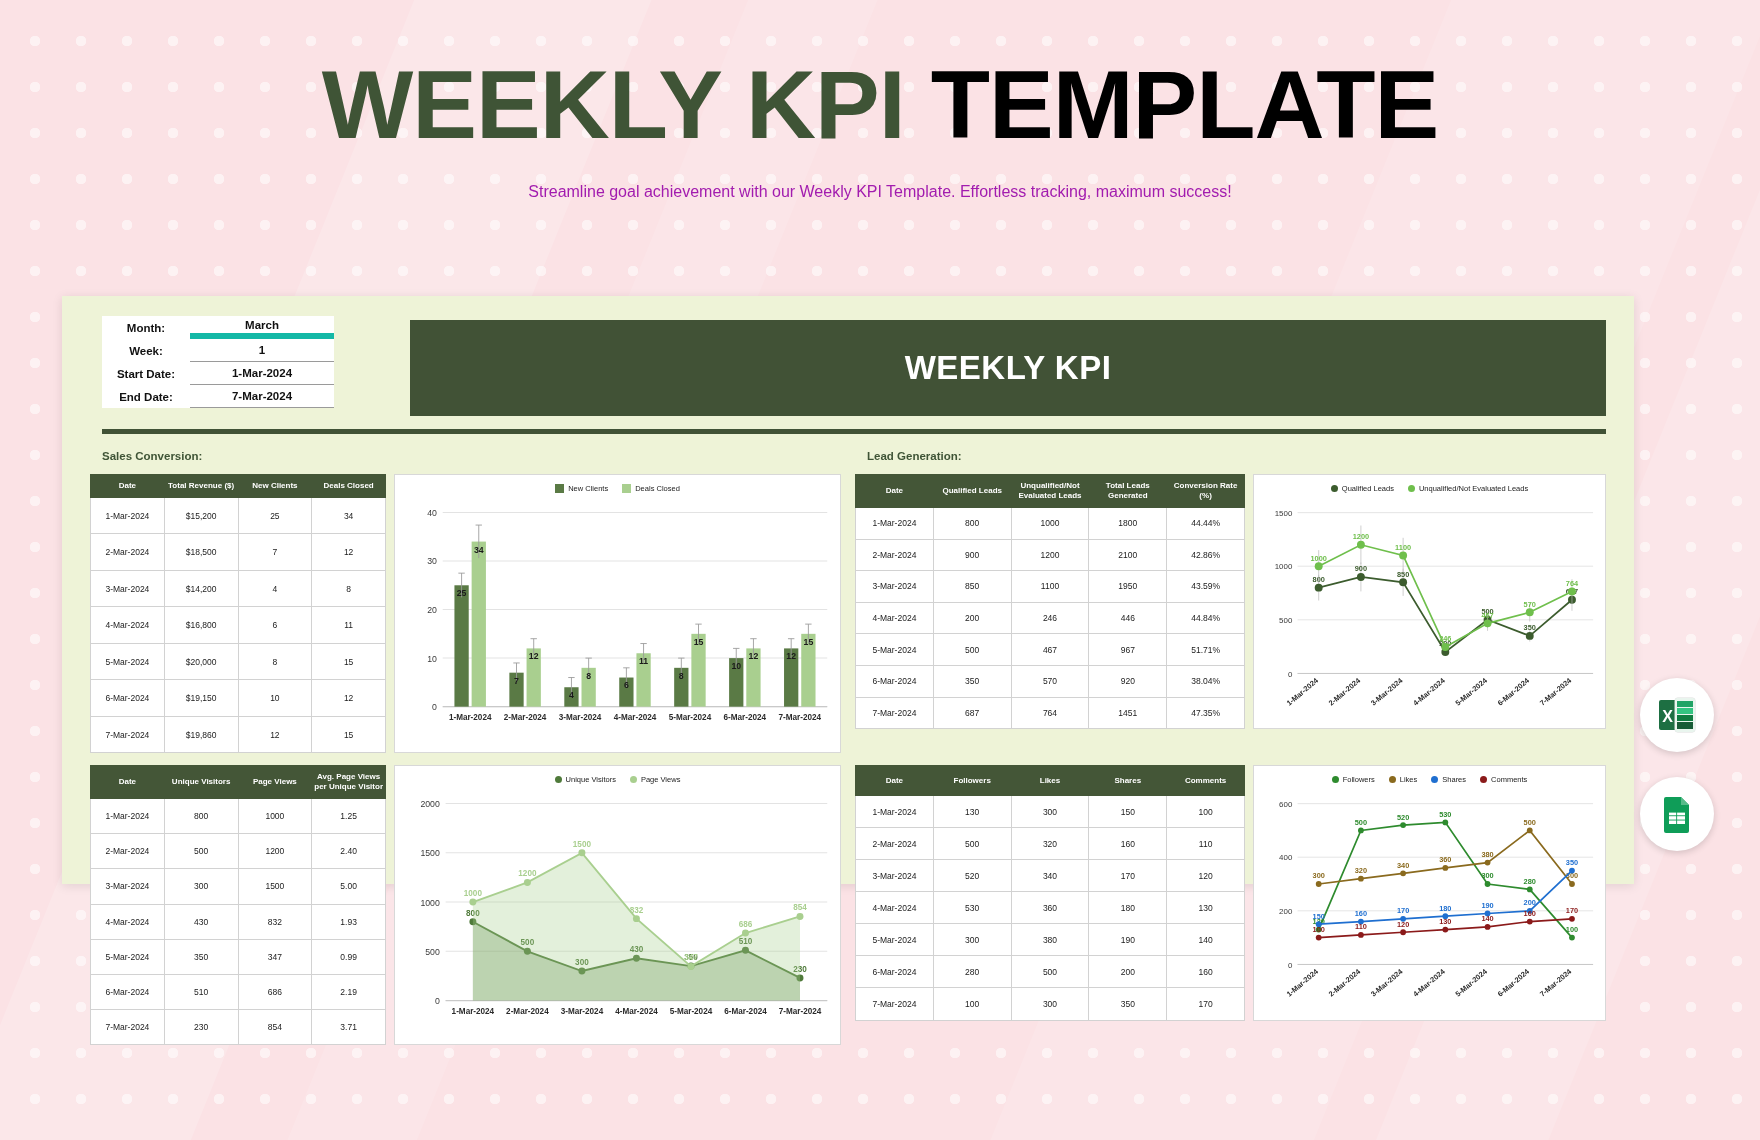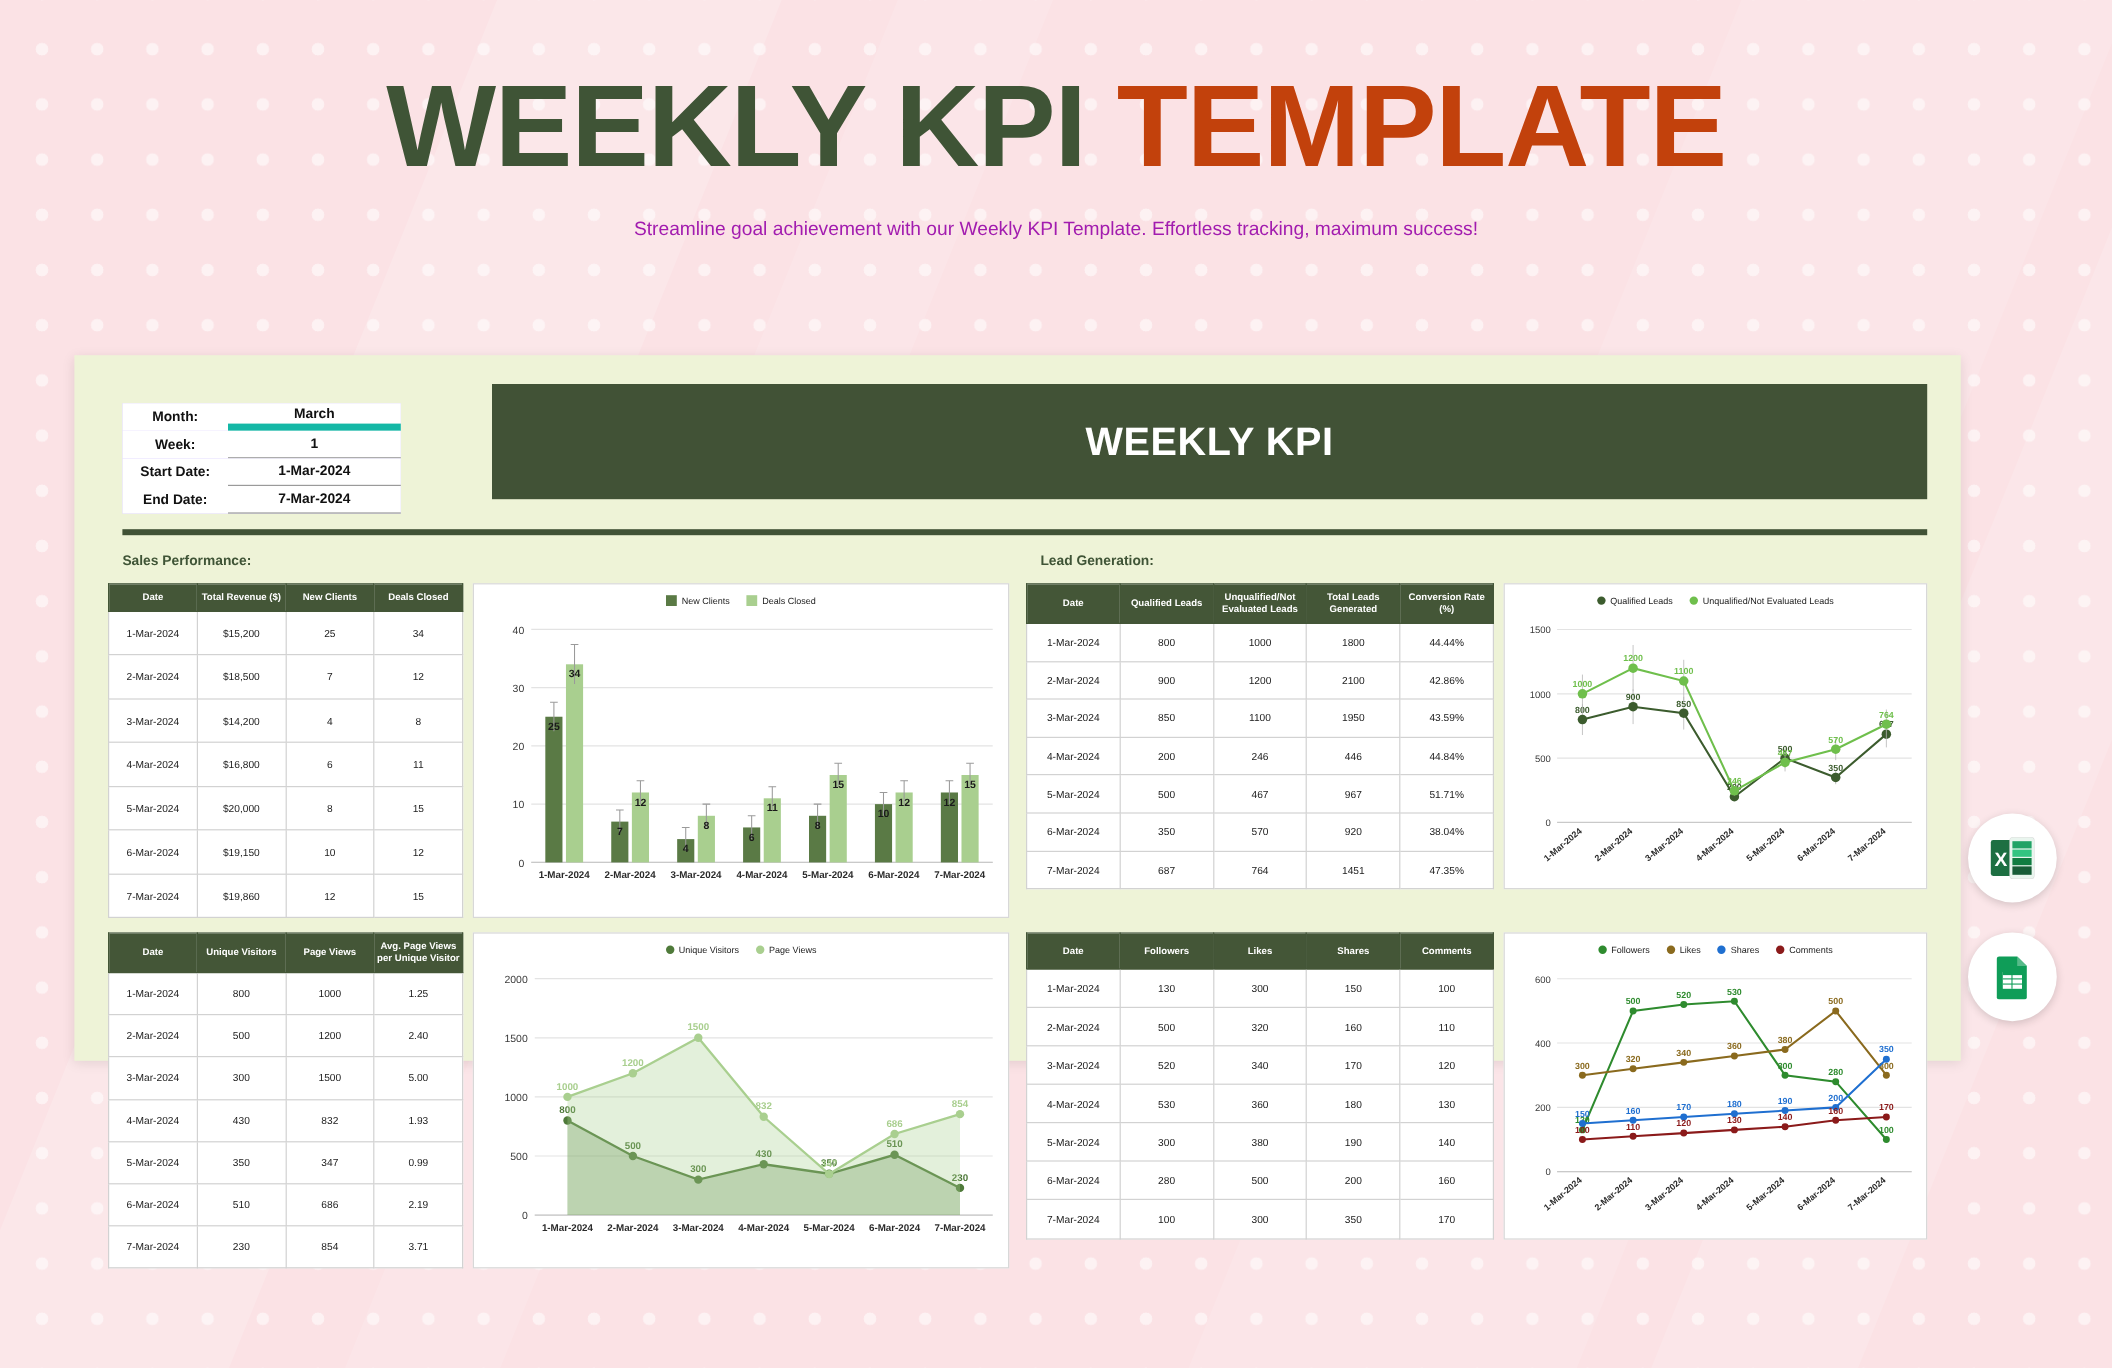--- a/index.html
+++ b/index.html
@@ -30,39 +30,39 @@
   .bg-stripe.s3 { left: 1180px; width: 300px; background: rgba(255,255,255,.12); }
   .bg-stripe.s4 { left: 1560px; width: 160px; background: rgba(255,255,255,.15); }
 
   
   .page-header { position: relative; text-align: center; padding-top: 56px; }
   .title {
     font-size: 97px; font-weight: 700; letter-spacing: -1px;
     line-height: 1.0; white-space: nowrap;
   }
   .title .t-green { color: #3f5436; }
-  .title .t-black { color: #c2410c; }
+  .title .t-black { color: #000000; }
   .subtitle {
     margin-top: 30px; font-size: 16px; color: #a21caf; font-weight: 400;
   }
 
   
   .sheet {
     position: absolute;
     left: 62px; top: 296px;
     width: 1572px; height: 588px;
     background: #eef3d7;
     box-shadow: 0 2px 10px rgba(0,0,0,.10);
   }
   .sheet-top {
     display: flex; align-items: flex-start;
     padding: 20px 28px 0 40px; gap: 76px;
   }
   
-  .meta { background: #c4b5fd; width: 232px; margin-top: 20px; }
+  .meta { background: #ef4444; width: 232px; }
   .meta-row { display: flex; height: 23px; align-items: stretch; }
   .meta-label {
     width: 88px; font-size: 11.5px; font-weight: 700; color: #111;
     display: flex; align-items: center; justify-content: center;
     background: #fff;
   }
   .meta-value {
     flex: 1; font-size: 11.5px; font-weight: 700; color: #111;
     display: flex; align-items: center; justify-content: center;
     background: #fff; border-bottom: 1px solid #9a9a9a;
@@ -175,21 +175,21 @@
       </div>
     </div>
     <div class="banner">WEEKLY KPI</div>
   </div>
 
   <div class="divider"></div>
 
   <div class="grid">
 
     <div class="panel">
-      <div class="panel-head">Sales Performance:</div>
+      <div class="panel-head">Sales Conversion:</div>
       <div class="panel-body">
         <table class="kpi t-sales">
             <thead>
               <tr>
                 <th>Date</th>
                 <th>Total Revenue ($)</th>
                 <th>New Clients</th>
                 <th>Deals Closed</th>
               </tr>
             </thead>

